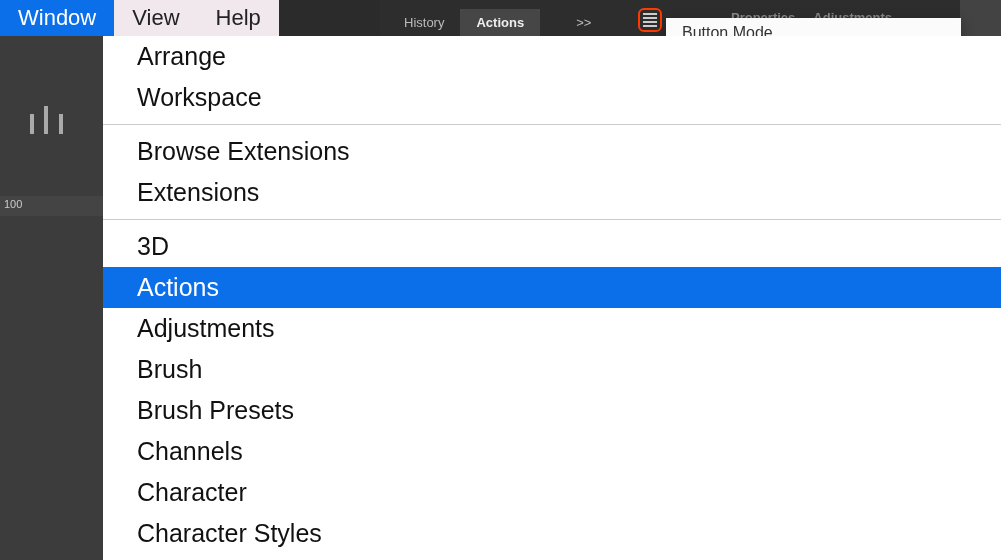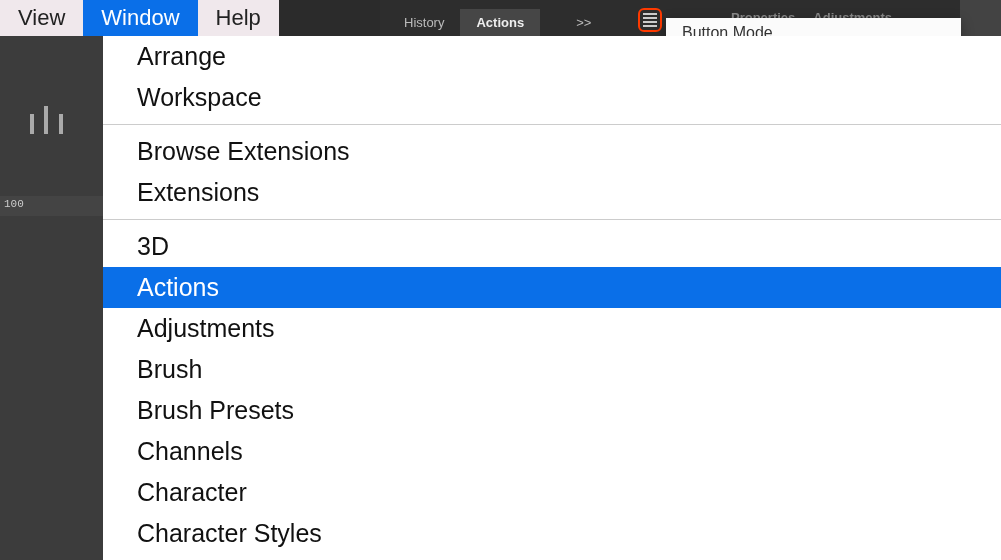--- a/index.html
+++ b/index.html
@@ -14,21 +14,21 @@
     .window-menu { position:absolute; top:36px; left:103px; width:1000px; background:#fff; }
     .wm-item { padding:6px 22px 6px 34px; font-size:25px; color:#111; cursor:default; }
     .wm-item.highlight { background:#0a6fe8; color:#fff; }
     .wm-sep { height:1px; background:#ccc; margin:6px 0; }
     
     
     .dark-area { position:absolute; top:36px; left:0; width:104px; height:524px; background:#3c3c3c; }
     .toolbar-bit { position:absolute; top:70px; left:30px; width:60px; height:30px; background:#3c3c3c; }
     .slider-indicator { width:4px; height:20px; background:#aaa; display:inline-block; }
     .ruler { position:absolute; top:196px; left:0; width:104px; height:20px; background:#444; }
-    .ruler-text { font-size:11px; color:#ccc; padding:2px 4px;font-family:Liberation Mono, monospace; }
+    .ruler-text { font-size:11px; color:#ccc; padding:2px 4px; }
 
     
     .right-bg { position:absolute; top:0; left:380px; width:621px; height:560px; background:#2d2d2d; }
     .right-bg2 { position:absolute; top:0; left:960px; width:41px; height:560px; background:#434343; }
 
     
     .panel-tabs { position:absolute; top:8px; left:388px; height:28px; display:flex; align-items:center;justify-content:space-between; }
     .panel-tab { padding:6px 16px; font-size:13px; color:#bbb; cursor:default; }
     .panel-tab.active { background:#464646; color:#eee; font-weight:bold; }
     .panel-chevron { margin-left:36px; font-size:13px; color:#bbb; }
@@ -180,22 +180,22 @@
     <div class="ctx-item disabled">Allow Tool Recording</div>
     <div class="ctx-sep"></div>
   </div>
 
 <div class="anno">
   <span>载入"</span><span class="red">.atn</span><span>"</span><br>
   <span>格式的动作</span>
 </div>
 
 <div class="menubar">
+  <div class="menubar-item active">Window</div>
   <div class="menubar-item">View</div>
-  <div class="menubar-item active">Window</div>
   <div class="menubar-item">Help</div>
 </div>
 
 <div class="window-menu" id="window-menu">
     <div class="wm-item">Arrange</div>
     <div class="wm-item">Workspace</div>
     <div class="wm-sep"></div>
     <div class="wm-item">Browse Extensions</div>
     <div class="wm-item">Extensions</div>
     <div class="wm-sep"></div>

